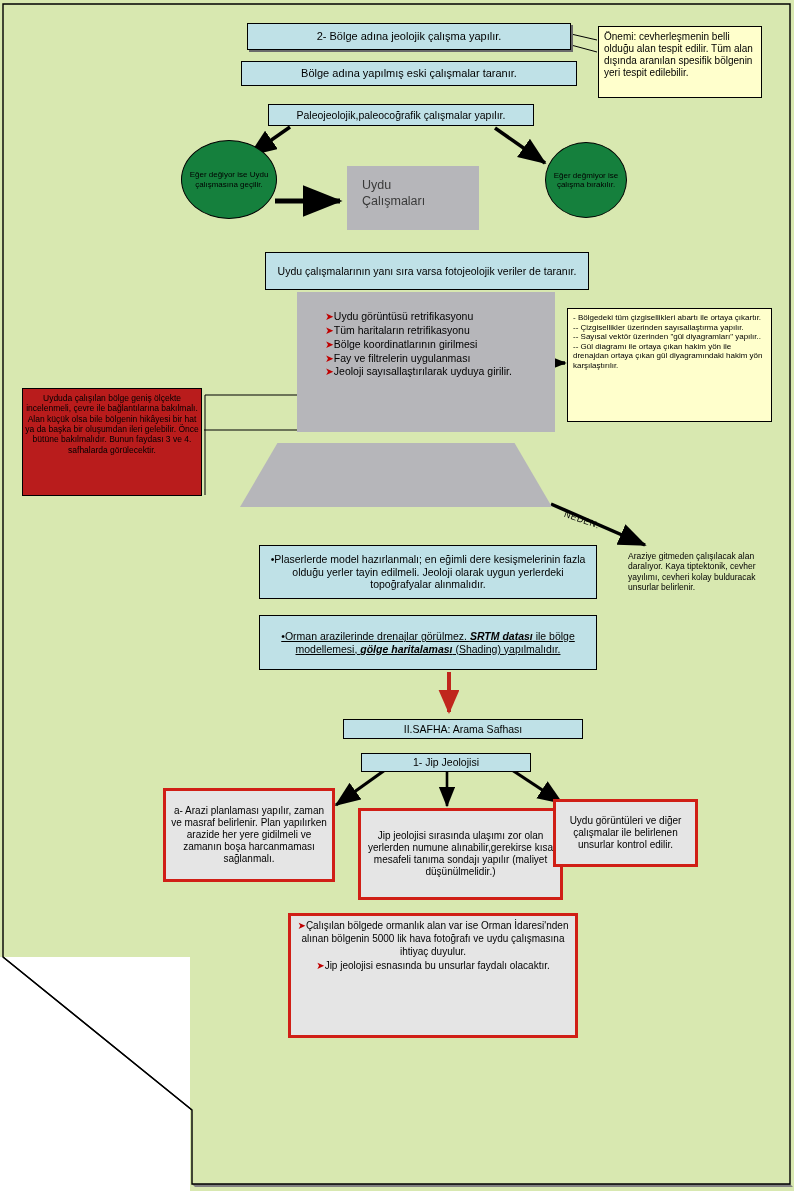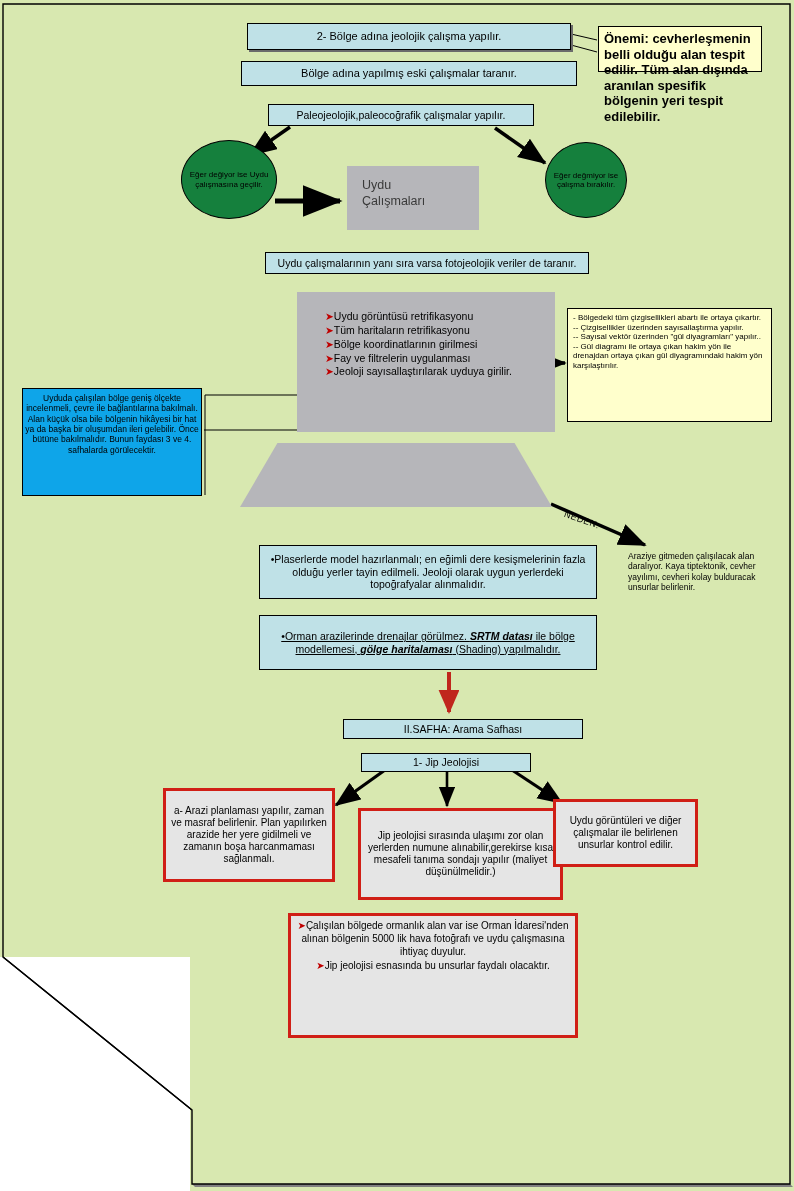--- a/index.html
+++ b/index.html
@@ -35,21 +35,21 @@
     display:flex;align-items:center;justify-content:center;
     text-align:center;line-height:1.15;padding:6px;
   }
 
   
   .note-yellow{
     background:#ffffcc;border:1px solid #000;
     text-align:left;line-height:1.2;padding:4px 5px;
   }
   .note-purple{
-    background:#0ea5e9;border:1px solid #000;
+    background:#b91c1c;border:1px solid #000;
     text-align:center;line-height:1.22;padding:4px 2px;
   }
   .plain-text{
     color:#000;line-height:1.22;text-align:left;
   }
 
   
   .rect-red{
     background:#e5e5e5;border:3px solid #d01f16;
     display:flex;align-items:center;justify-content:center;
@@ -128,21 +128,21 @@
 
   <line x1="385" y1="770" x2="336" y2="805" stroke="#000" stroke-width="3.2" marker-end="url(#ah)"></line>
   <line x1="447" y1="771" x2="447" y2="806" stroke="#000" stroke-width="2.6" marker-end="url(#ah)"></line>
   <line x1="512" y1="770" x2="562" y2="803" stroke="#000" stroke-width="3.2" marker-end="url(#ah)"></line>
 </svg>
 
 <div class="node rect shadow" style="left:247px;top:23px;width:324px;height:27px;font-size:11px;">
   <span>2- Bölge adına jeolojik çalışma yapılır.</span>
 </div>
 
-<div class="node note-yellow" style="left:598px;top:26px;width:164px;height:46px;font-size:13px;font-weight:bold;">
+<div class="node note-yellow" style="left:598px;top:26px;width:164px;height:72px;font-size:10px;">
   <span>Önemi: cevherleşmenin belli olduğu alan tespit edilir. Tüm alan dışında aranılan spesifik bölgenin yeri tespit edilebilir.</span>
 </div>
 
 <div class="node rect" style="left:241px;top:61px;width:336px;height:25px;font-size:11px;">
   <span>Bölge adına yapılmış eski çalışmalar taranır.</span>
 </div>
 
 <div class="node rect" style="left:268px;top:104px;width:266px;height:22px;font-size:10.5px;">
   <span>Paleojeolojik,paleocoğrafik çalışmalar yapılır.</span>
 </div>
@@ -156,21 +156,21 @@
 </div>
 
 <div class="laptop-screen" style="left:347px;top:166px;width:132px;height:64px;"></div>
 <div class="laptop-screen" style="left:297px;top:292px;width:258px;height:140px;"></div>
 <div class="laptop-base" style="left:240px;top:443px;width:312px;height:64px;"></div>
 <div class="laptop-label" style="left:362px;top:178px;width:120px;font-size:12.5px;">
   <div>Uydu</div>
   <div>Çalışmaları</div>
 </div>
 
-<div class="node rect" style="left:265px;top:252px;width:324px;height:22px;font-size:10.5px;">
+<div class="node rect" style="left:265px;top:252px;width:324px;height:38px;font-size:10.5px;">
   <span>Uydu çalışmalarının yanı sıra varsa fotojeolojik veriler de taranır.</span>
 </div>
 
 <div class="node bullets" style="left:325px;top:310px;width:230px;font-size:10.5px;">
   <div><span class="b">➤</span><span>Uydu görüntüsü retrifikasyonu</span></div>
   <div><span class="b">➤</span><span>Tüm haritaların retrifikasyonu</span></div>
   <div><span class="b">➤</span><span>Bölge koordinatlarının girilmesi</span></div>
   <div><span class="b">➤</span><span>Fay ve filtrelerin uygulanması</span></div>
   <div><span class="b">➤</span><span>Jeoloji sayısallaştırılarak uyduya girilir.</span></div>
 </div>

